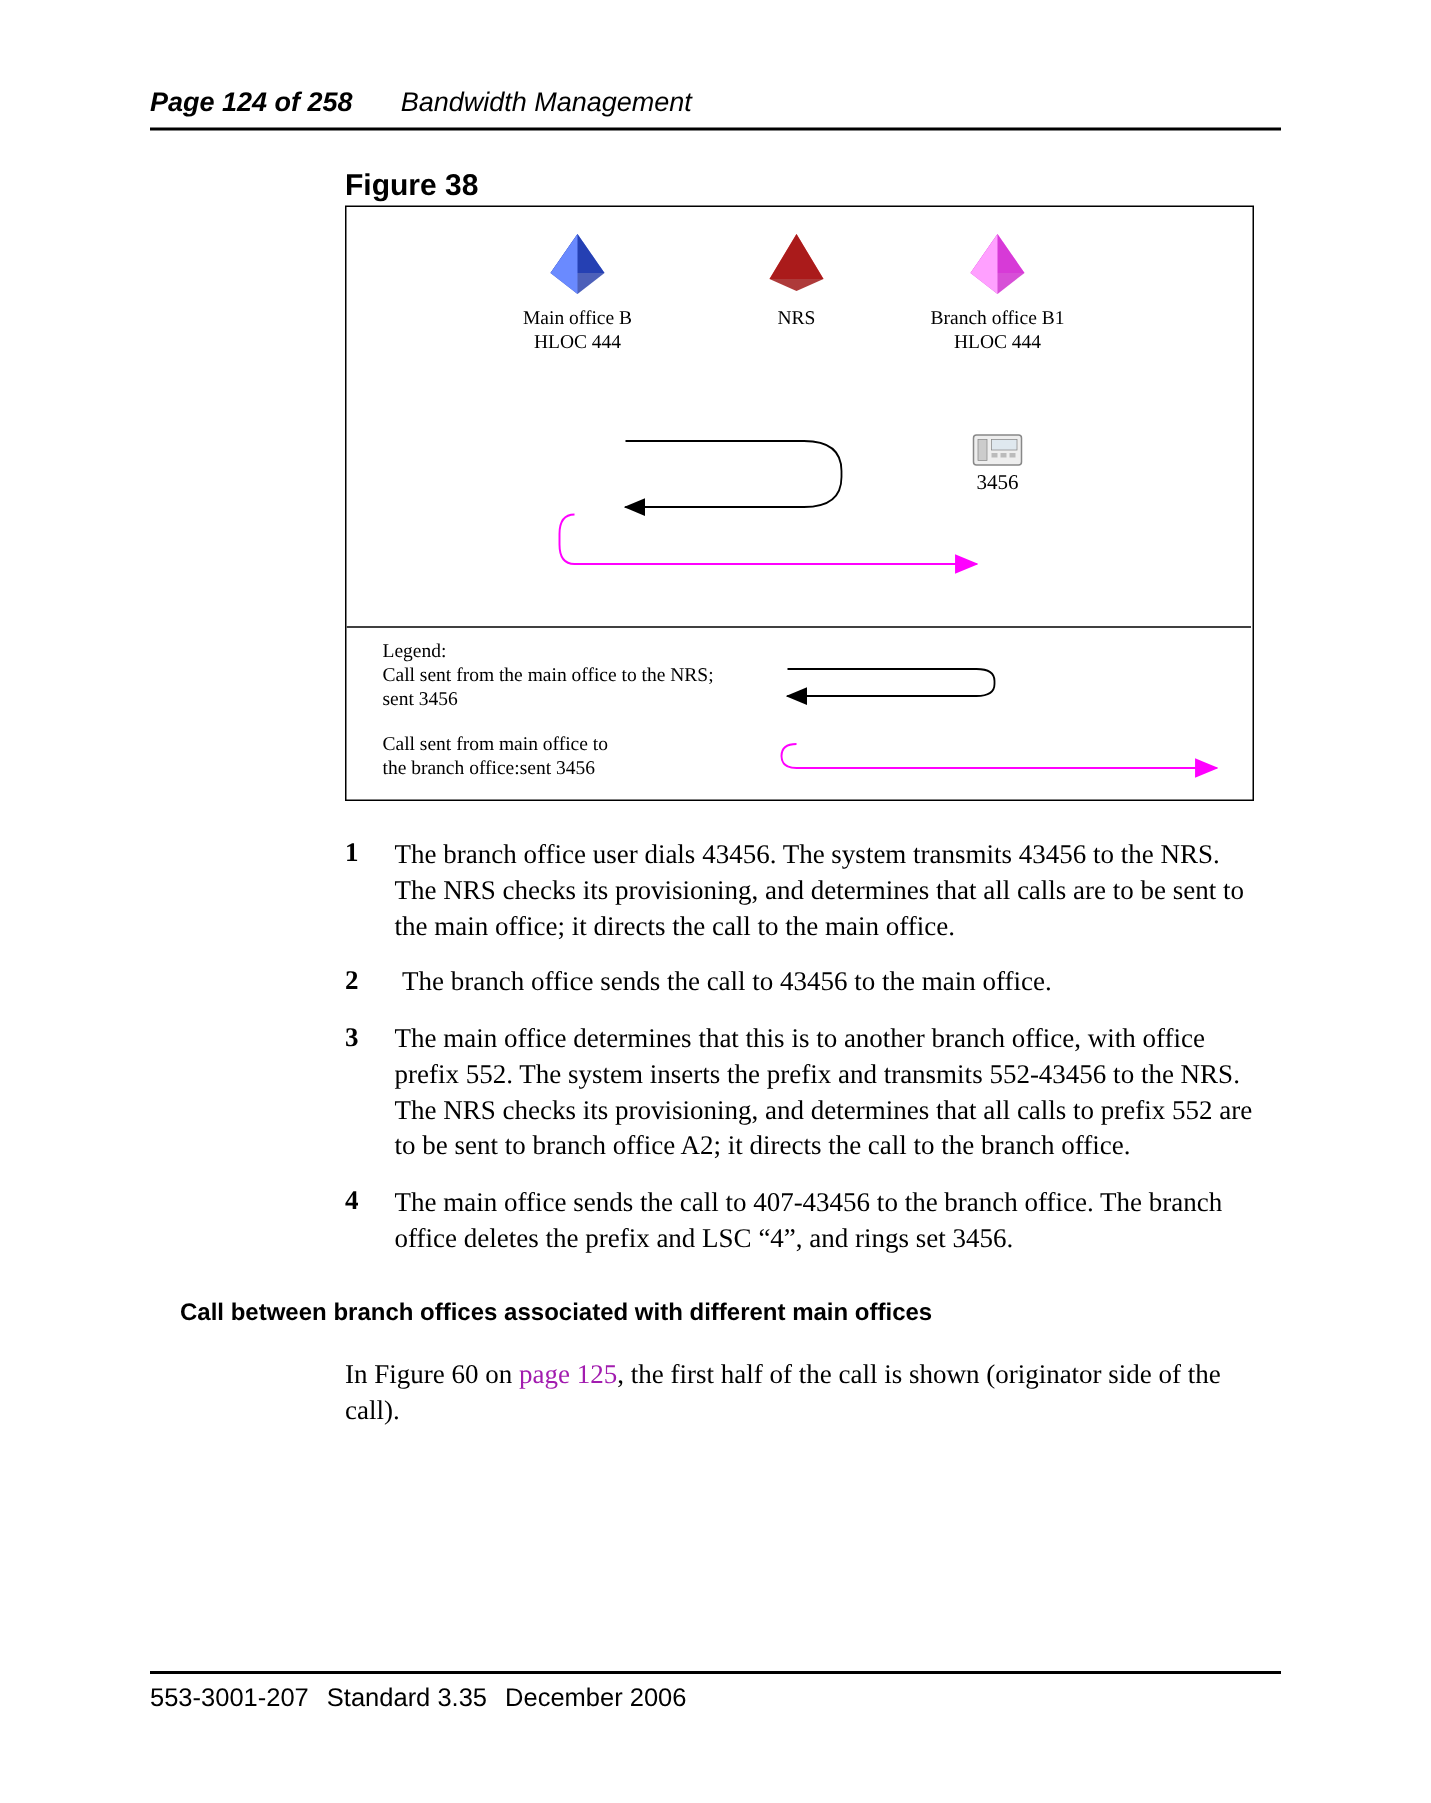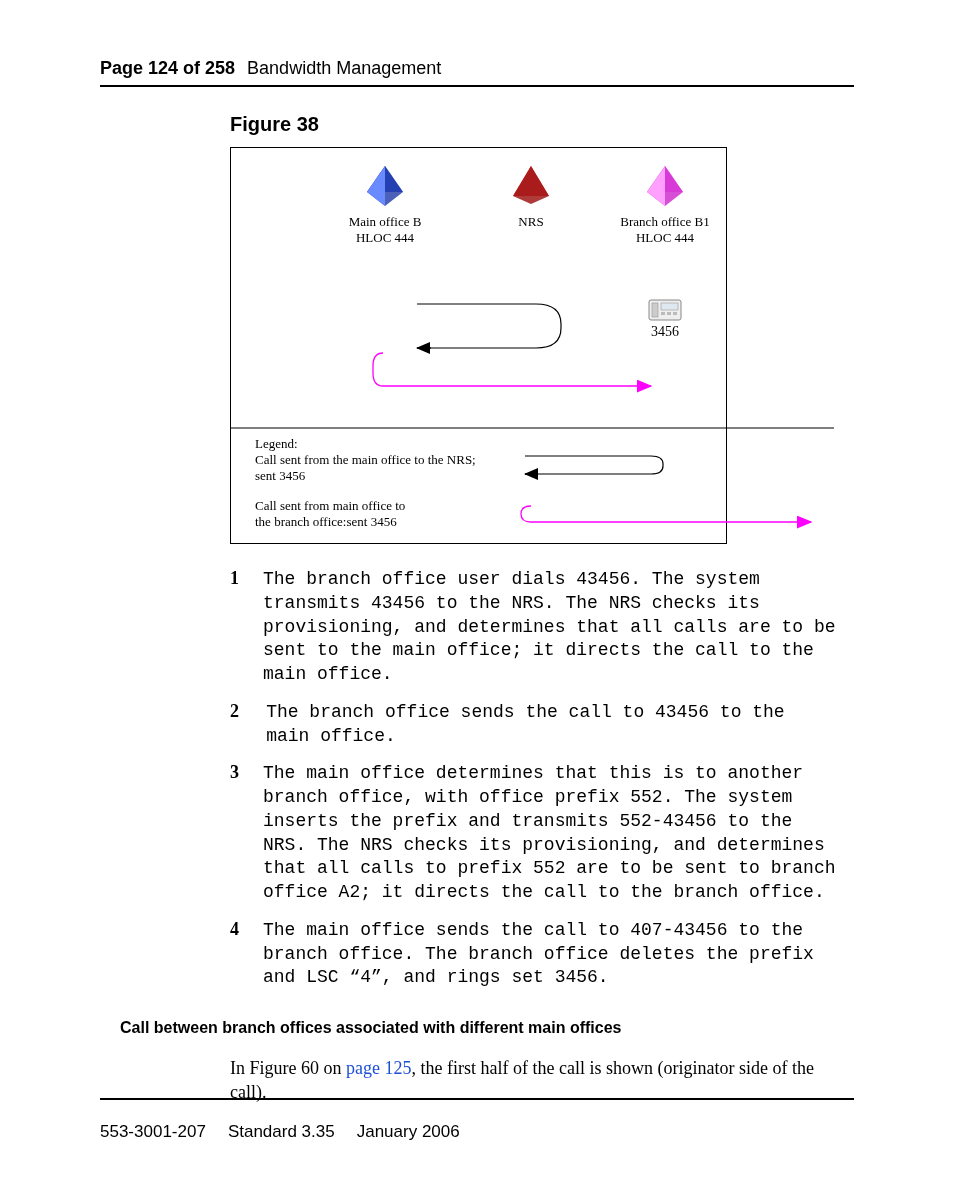--- a/index.html
+++ b/index.html
@@ -11,92 +11,92 @@
   }
   .page {
     width: 954px;
     height: 1202px;
     position: relative;
     box-sizing: border-box;
     padding: 58px 100px 0 100px;
   }
   .header-line {
     display: flex;
-    gap: 12px;
+    gap: 32px;
     font-size: 18px;
     font-family: Arial, Helvetica, sans-serif;
     padding-bottom: 6px;
     border-bottom: 2px solid #000;
+    font-style: italic;
   }
   .page-num {
     font-weight: 700;
   }
   .figure-block {
     margin-top: 24px;
     margin-left: 130px;
   }
   .fig-label {
     font-family: Arial, Helvetica, sans-serif;
     font-weight: 700;
     font-size: 20px;
     line-height: 1.3;
   }
   .diagram-wrap {
-    margin-top: 10px;
+    margin-top: 0;
     border: 1.5px solid #000;
-    width: 497px;
+    width: 606px;
     box-sizing: border-box;
   }
   svg { display: block; }
   .step-list {
     margin: 24px 0 0 130px;
     width: 608px;
   }
   .step-item {
     display: flex;
     gap: 24px;
     margin-bottom: 14px;
   }
   .step-num {
     font-weight: 700;
     font-size: 18px;
     width: 14px;
   }
   .step-text {
     font-size: 18px;
     line-height: 1.32;
-    font-family: Liberation Mono, monospace;
   }
   .section-heading {
     margin: 28px 20px 0 20px;
     font-family: Arial, Helvetica, sans-serif;
     font-weight: 700;
     font-size: 16px;
     line-height: 1.25;
   }
   .para {
     margin: 18px 0 0 130px;
     width: 610px;
     font-size: 18px;
     line-height: 1.35;
   }
   .link {
-    color: #1d4ed8;
+    color: #a21caf;
   }
   .footer {
     position: absolute;
     left: 100px;
     right: 100px;
     bottom: 60px;
     border-top: 2px solid #000;
-    padding-top: 22px;
+    padding-top: 6px;
     font-size: 17px;
     font-family: Arial, Helvetica, sans-serif;
     display: flex;
-    gap: 22px;
+    gap: 12px;
     margin-top: 24px;
   }
 </style>
 </head>
 <body>
 
 <div class="page">
 
   <div class="header-line">
     <span class="page-num">Page 124 of 258</span>
@@ -192,16 +192,16 @@
 
   <div class="section-heading">Call between branch offices associated with different main offices</div>
 
   <div class="para">
     <span>In Figure 60 on </span><span class="link">page 125</span><span>, the first half of the call is shown (originator side of the call).</span>
   </div>
 
   <div class="footer">
     <span>553-3001-207</span>
     <span>Standard 3.35</span>
-    <span>January 2006</span>
+    <span>December 2006</span>
   </div>
 
 </div>
 
 </body></html>

